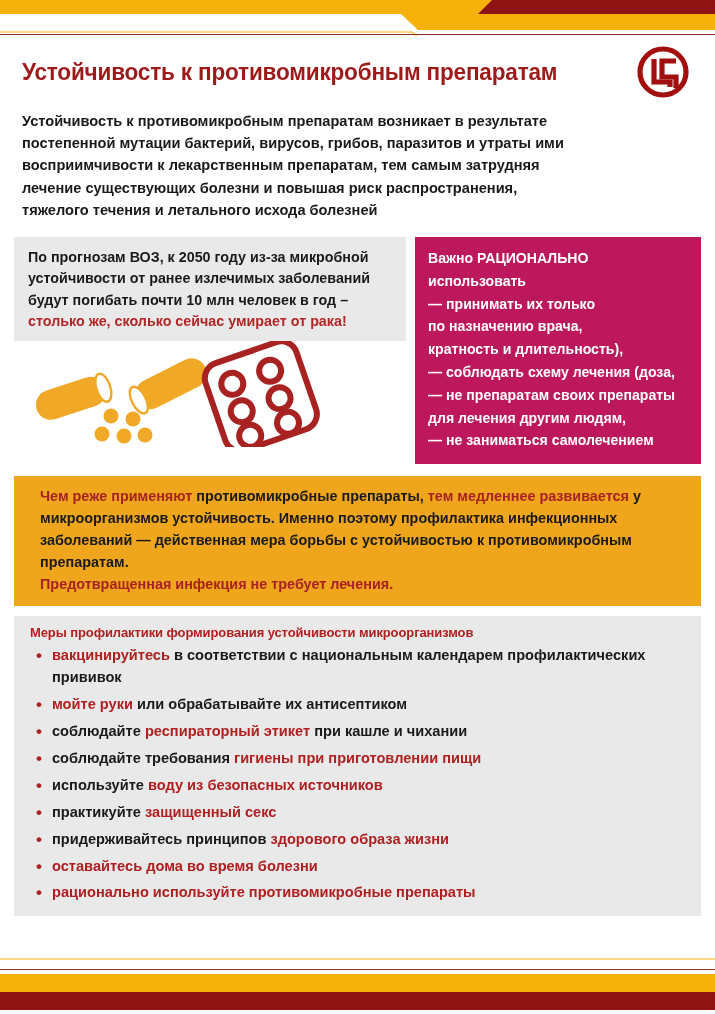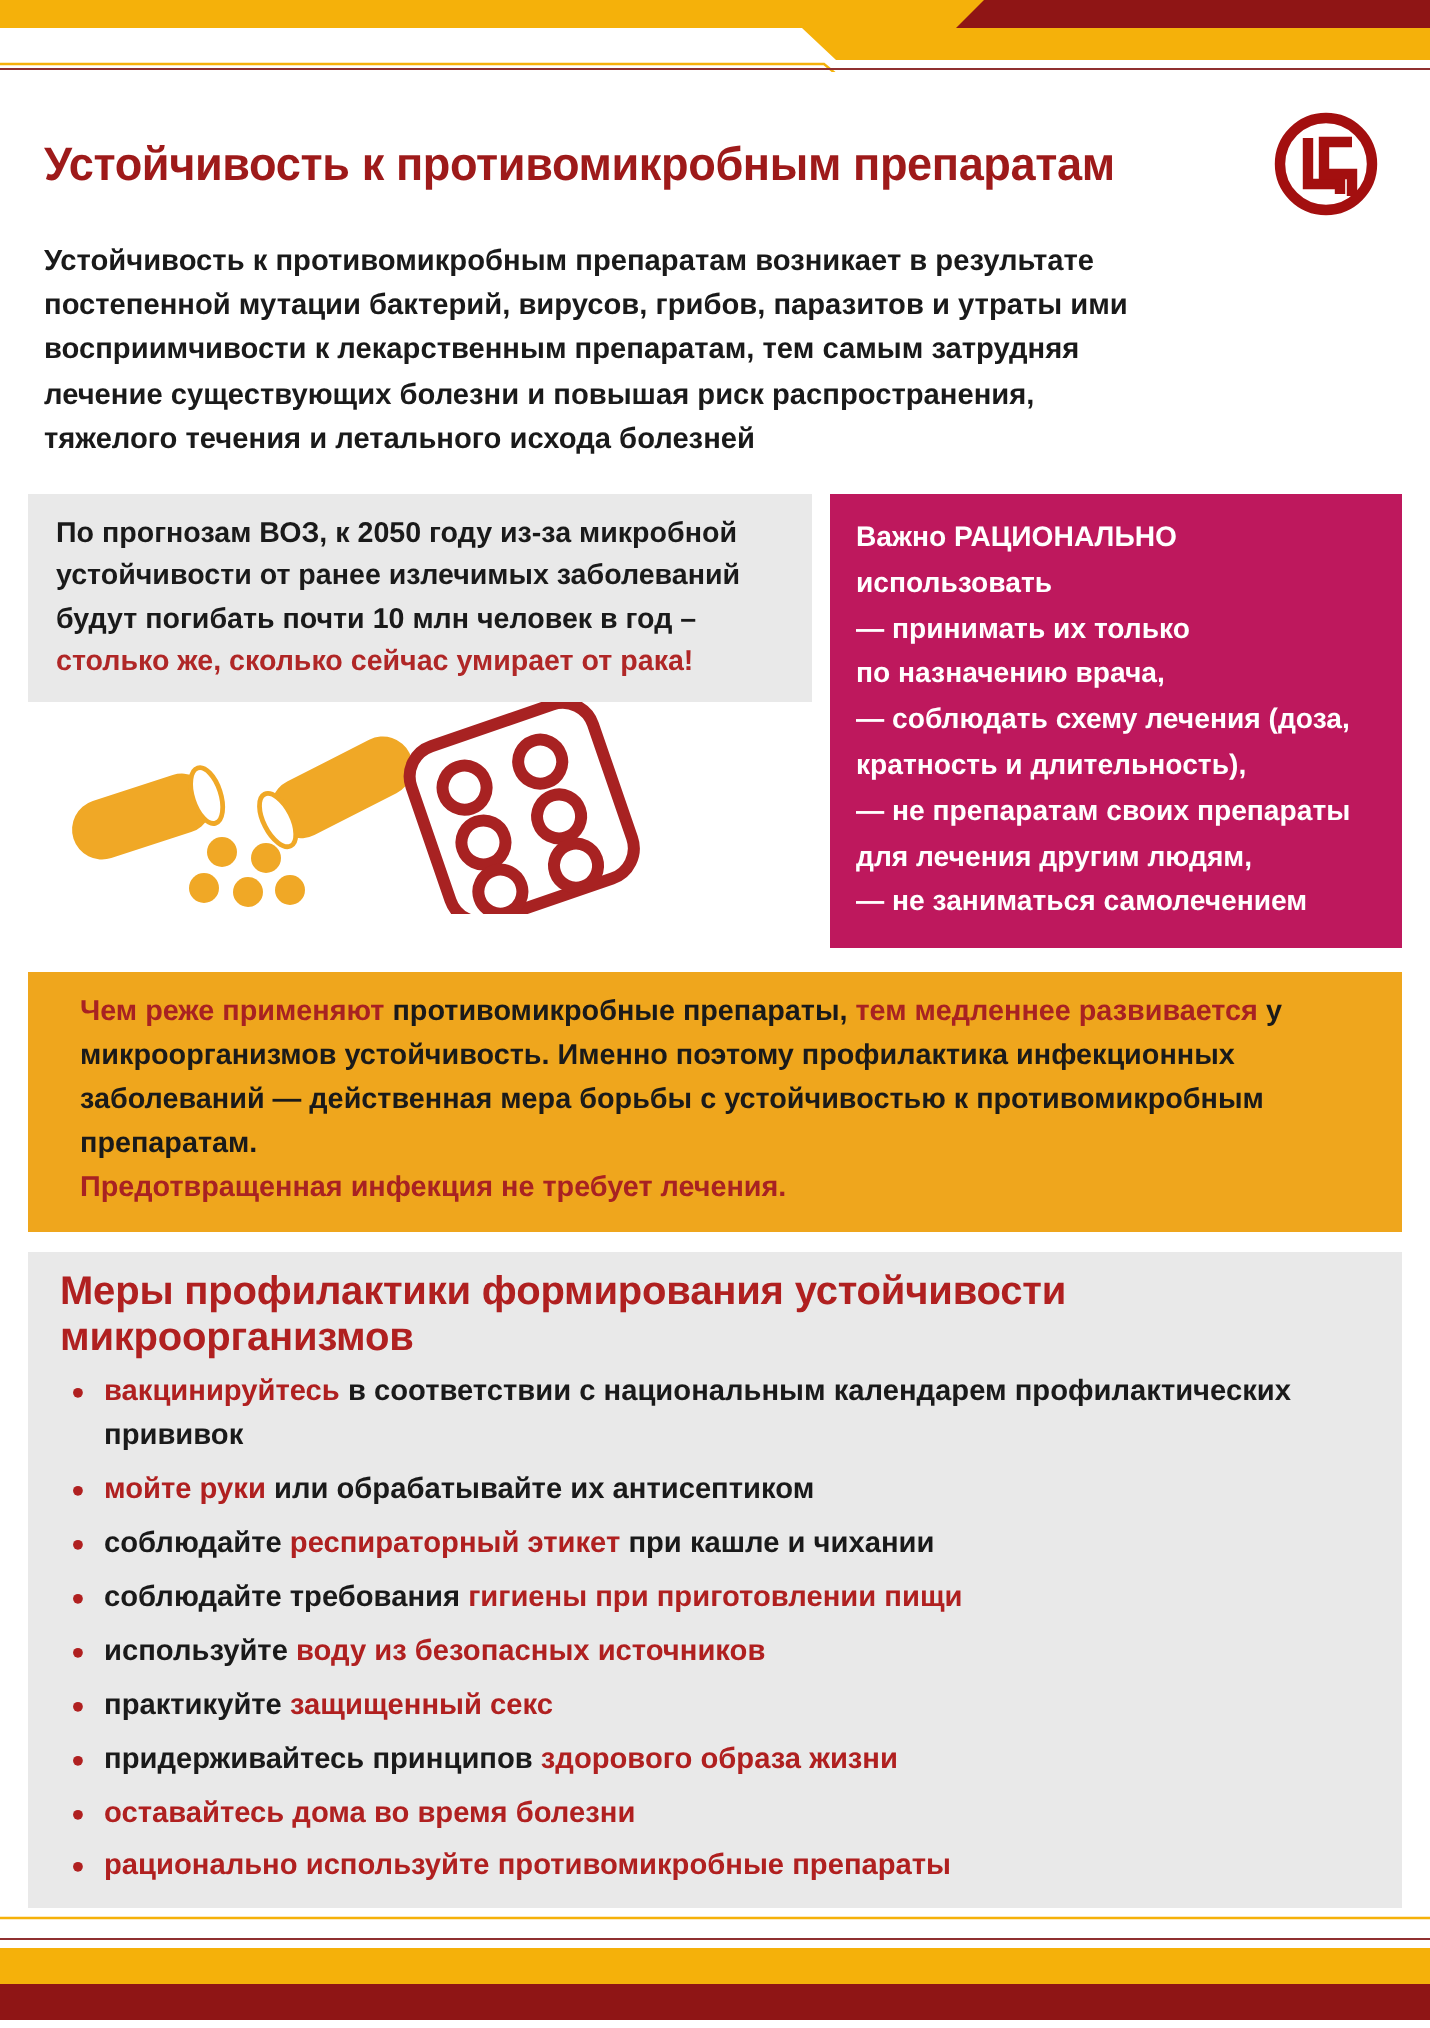--- a/index.html
+++ b/index.html
@@ -9,21 +9,21 @@
     font-family:"Liberation Sans", sans-serif;
     overflow:hidden;
     position:relative;
   }
 
   
   .topdeco { position:absolute; top:0; left:0; width:715px; height:50px; overflow:hidden; }
   .botdeco { position:absolute; bottom:0; left:0; width:715px; height:60px; overflow:hidden; }
 
   
-  .sheet { position:absolute; top:48px; left:0; width:715px; height:906px; background:#fff; }
+  .sheet { position:absolute; top:38px; left:0; width:715px; height:906px; background:#fff; }
 
   .title-row {
     display:flex; align-items:center; justify-content:space-between;
     padding:8px 22px 0 22px;
   }
   .title {
     font-size:23.5px; font-weight:bold; color:#9e1a1a;
     letter-spacing:-0.2px; white-space:nowrap;
     font-stretch:condensed;
     transform:scaleX(0.96); transform-origin:left center;
@@ -65,21 +65,21 @@
     color:#1a1a1a;
   }
   .orange .dk { color:#a82222; }
 
   
   .prevent {
     margin:10px 14px 0 14px; background:#e9e9e9;
     padding:9px 16px 12px 16px;
   }
   .prevent h2 {
-    font-size:20px; font-weight:bold; color:#b02020;
+    font-size:13px; font-weight:bold; color:#b02020;
     margin-bottom:4px; letter-spacing:-0.1px;
   }
   .prevent ul { list-style:none; }
   .prevent li {
     position:relative; padding-left:22px;
     font-size:14.6px; font-weight:bold; line-height:1.5;
     color:#1a1a1a; margin-top:5px;
   }
   .prevent li:before {
     content:"\2022"; position:absolute; left:6px; top:-1px;
@@ -173,22 +173,22 @@
           </g>
         </svg>
       </div>
     </div>
 
     <div class="red-box">
       <div>Важно РАЦИОНАЛЬНО</div>
       <div>использовать</div>
       <div>— принимать их только</div>
       <div>по назначению врача,</div>
+      <div>кратность и длительность),</div>
       <div>— соблюдать схему лечения (доза,</div>
-      <div>кратность и длительность),</div>
       <div>— не препаратам своих препараты</div>
       <div>для лечения другим людям,</div>
       <div>— не заниматься самолечением</div>
     </div>
   </div>
 
   <div class="orange">
     <span class="dk">Чем реже применяют</span><span> противомикробные препараты,</span><span class="dk"> тем медленнее развивается</span><span> у микроорганизмов устойчивость. Именно поэтому профилактика инфекционных заболеваний — действенная мера борьбы с устойчивостью к противомикробным препаратам.</span>
     <div class="dk">Предотвращенная инфекция не требует лечения.</div>
   </div>

